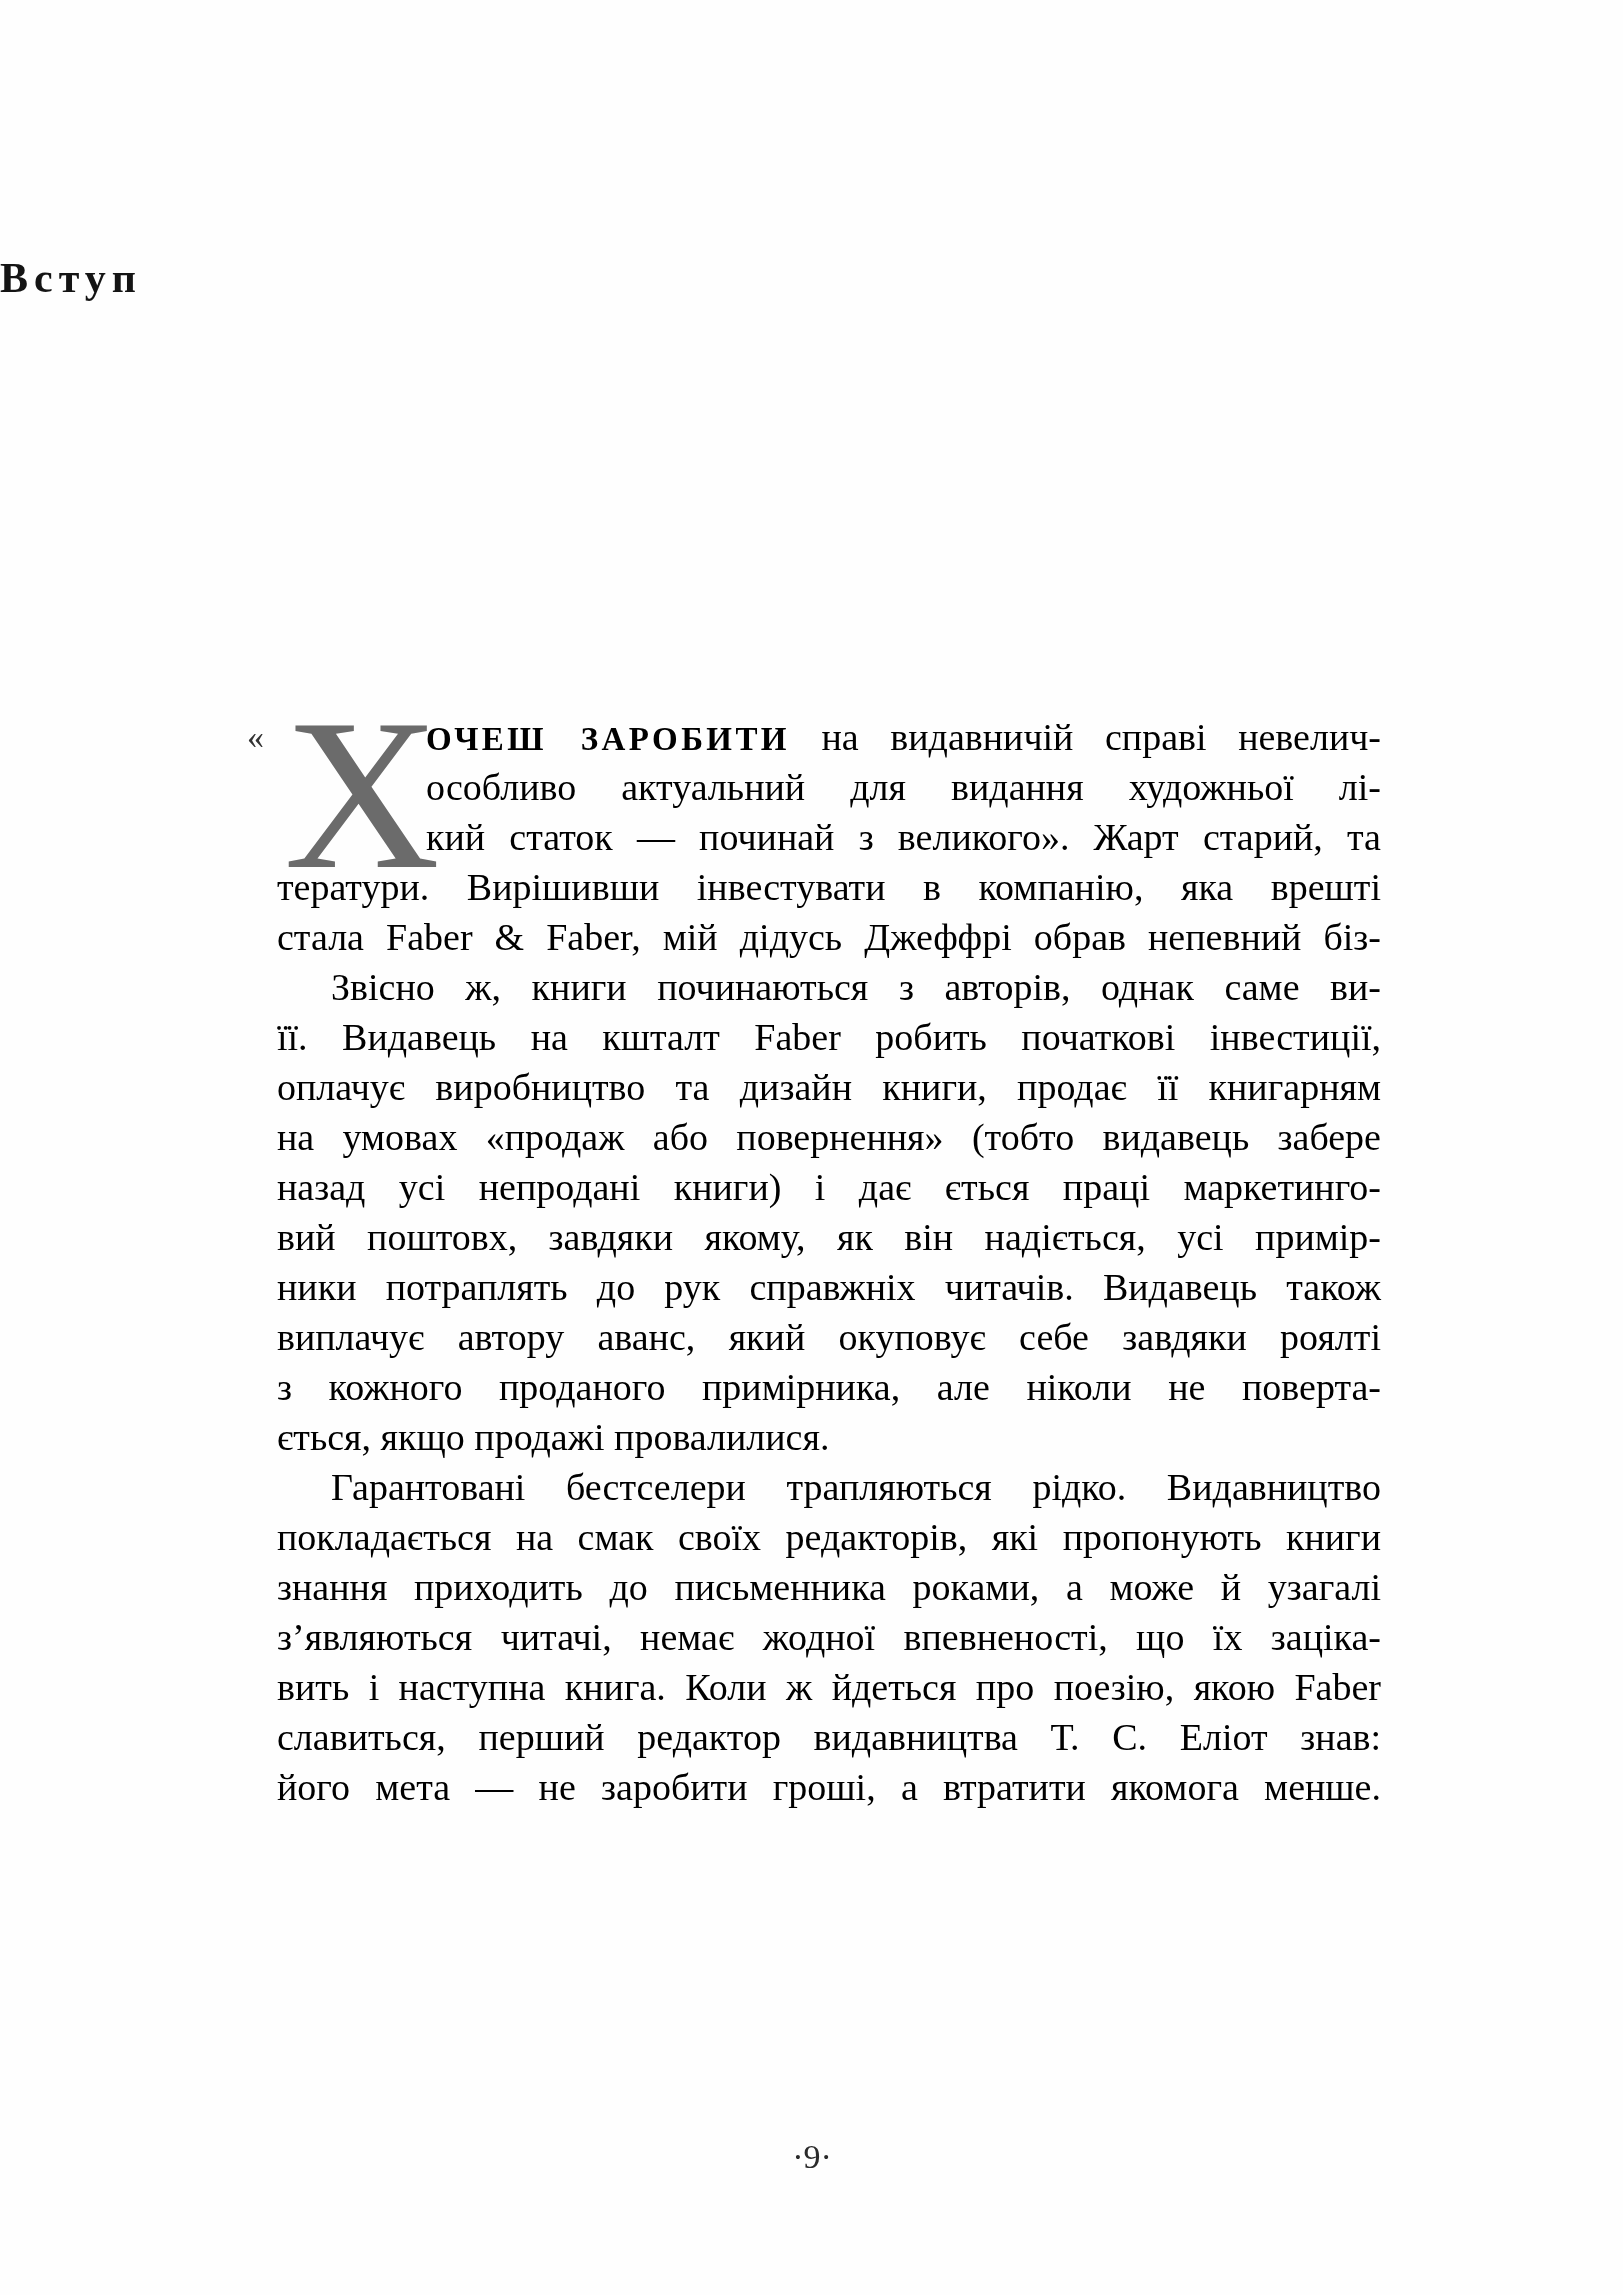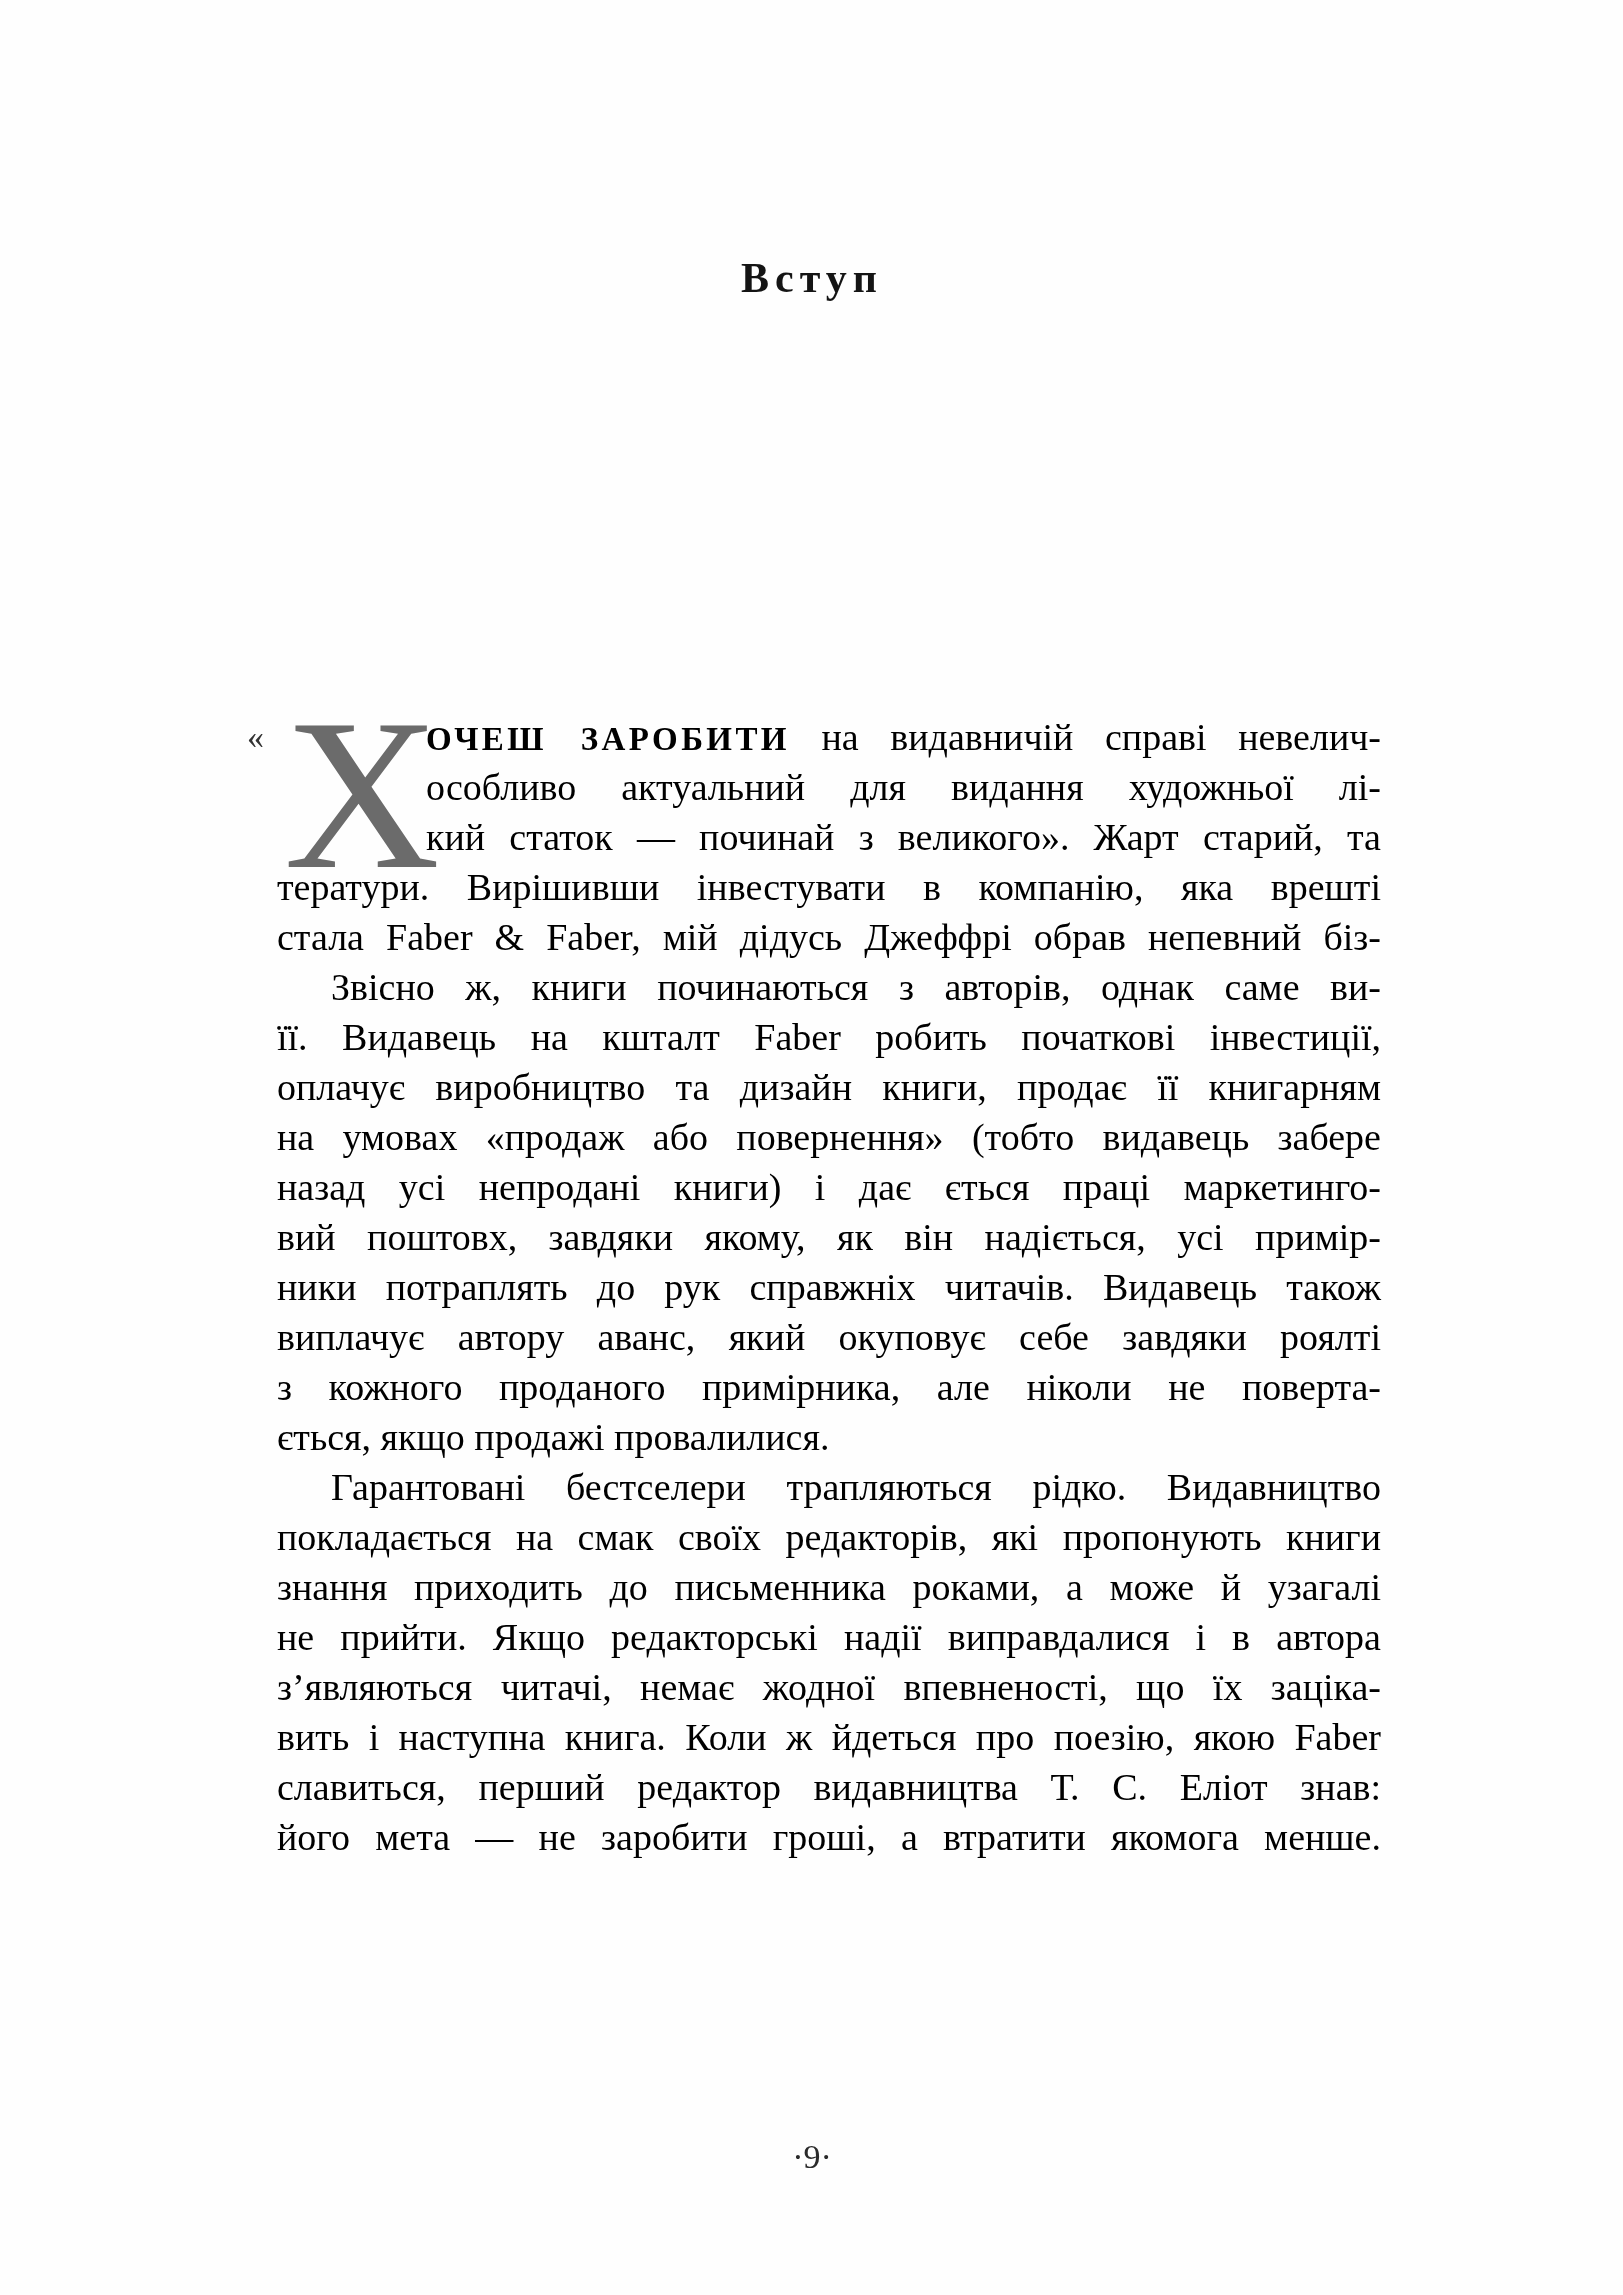--- a/index.html
+++ b/index.html
@@ -20,21 +20,21 @@
       left: 0; top: 0;
       width: 1624px;
       height: 2295px;
       background: #fefefe;
     }
     .chapter-title {
       position: absolute;
       top: 254px;
       left: 0;
       width: 1624px;
-      text-align: center;
+      text-align: left;
       font-size: 42px;
       font-weight: bold;
       letter-spacing: 6px;
       color: #141414;
     }
     .text-block {
       position: absolute;
       left: 277px;
       top: 712px;
       width: 1104px;
@@ -112,21 +112,20 @@
     <div class="line">на умовах «продаж або повернення» (тобто видавець забере</div>
     <div class="line">назад усі непродані книги) і дає ється праці маркетинго-</div>
     <div class="line">вий поштовх, завдяки якому, як він надіється, усі примір-</div>
     <div class="line">ники потраплять до рук справжніх читачів. Видавець також</div>
     <div class="line">виплачує автору аванс, який окуповує себе завдяки роялті</div>
     <div class="line">з кожного проданого примірника, але ніколи не поверта-</div>
     <div class="line last">ється, якщо продажі провалилися.</div>
     <div class="line indent">Гарантовані бестселери трапляються рідко. Видавництво</div>
     <div class="line">покладається на смак своїх редакторів, які пропонують книги</div>
     <div class="line">знання приходить до письменника роками, а може й узагалі</div>
-    <div class="line">не прийти. Якщо редакторські надії виправдалися і в автора</div>
     <div class="line">з’являються читачі, немає жодної впевненості, що їх заціка-</div>
     <div class="line">вить і наступна книга. Коли ж йдеться про поезію, якою Faber</div>
     <div class="line">славиться, перший редактор видавництва Т. С. Еліот знав:</div>
     <div class="line">його мета — не заробити гроші, а втратити якомога менше.</div>
   </div>
 
   <div class="page-number">·9·</div>
 </div>
 
 

